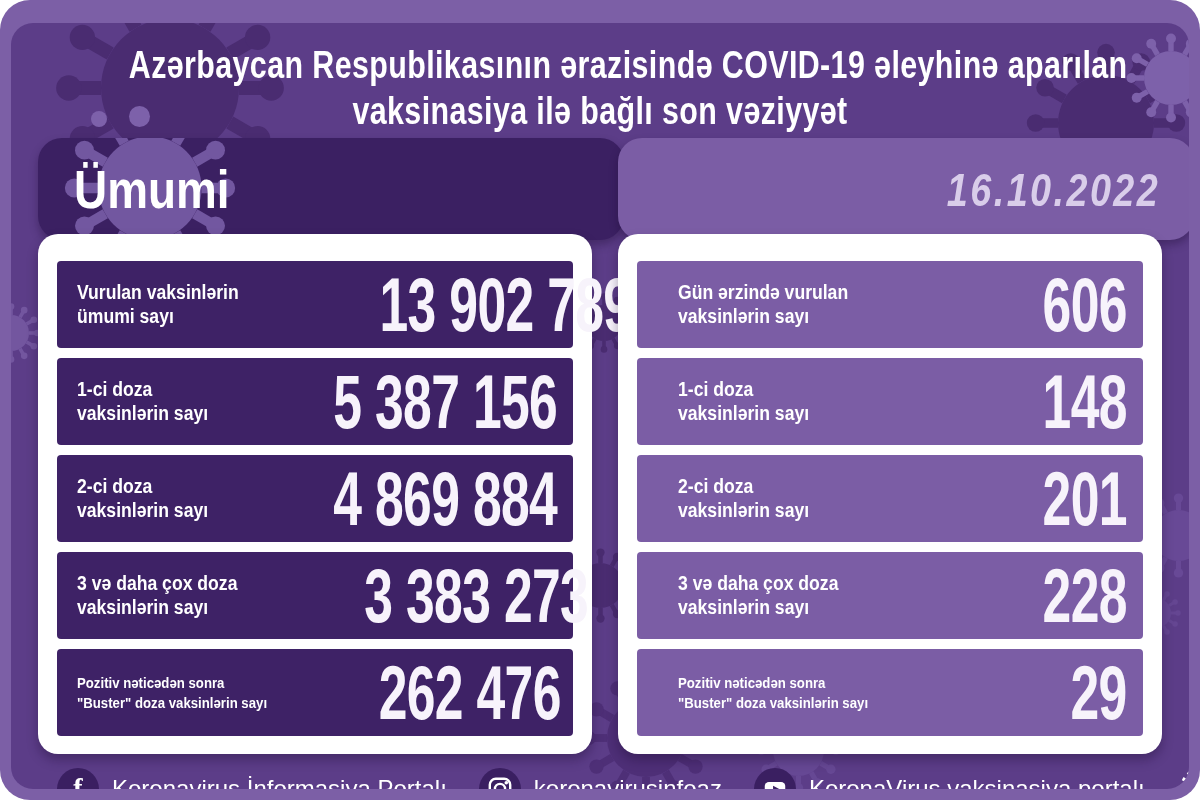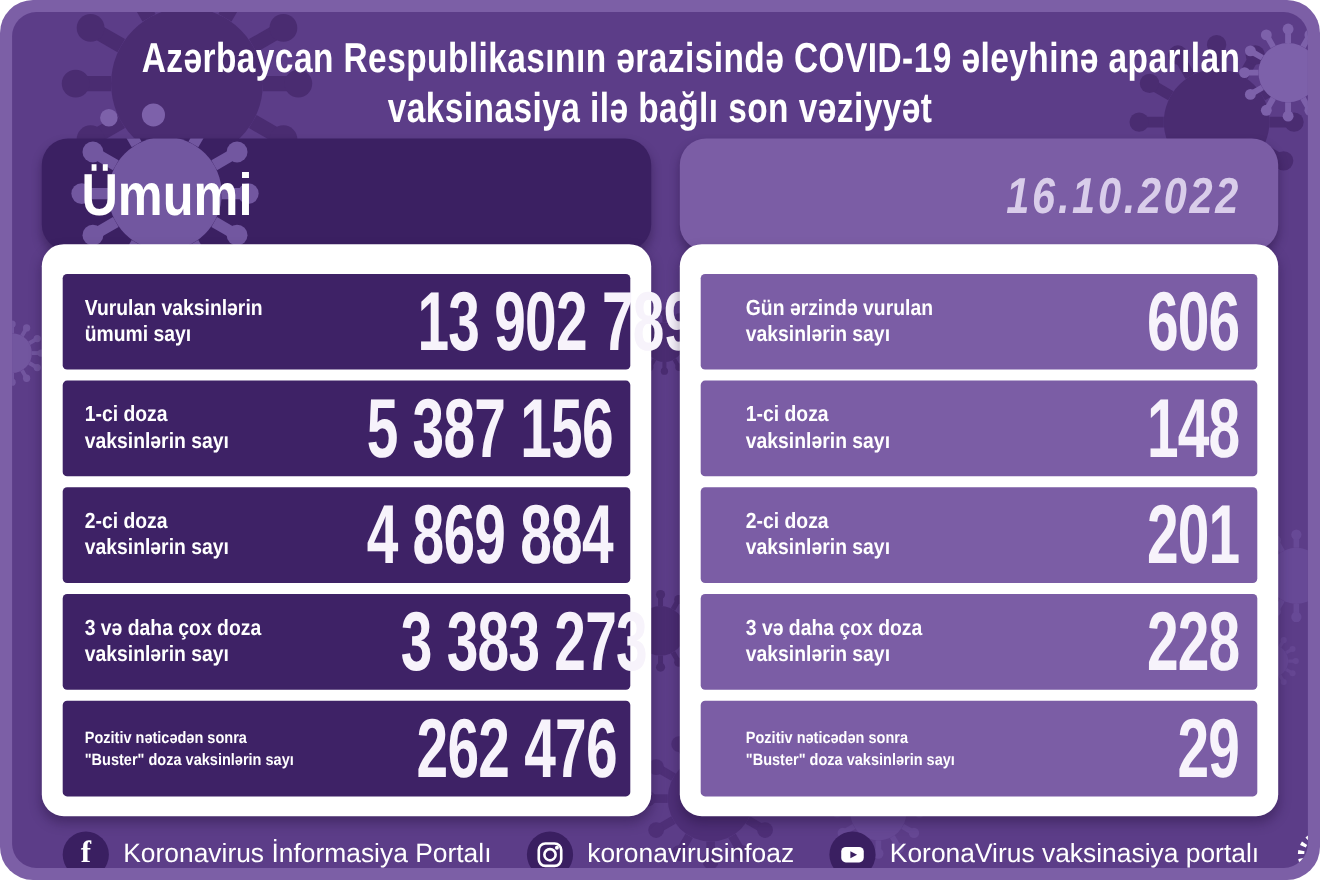--- a/index.html
+++ b/index.html
@@ -5,37 +5,37 @@
   html,body{margin:0;padding:0;}
   body{
     width:1200px;height:800px;position:relative;overflow:hidden;
     background:#ffffff;
     font-family:"Liberation Sans", sans-serif;
   }
   .card-frame{
     position:absolute;inset:0;background:#7c5fa6;border-radius:30px;
   }
   .card{
-    position:absolute;inset:11px;background:#5c3d88;border-radius:22px;overflow:hidden;
+    position:absolute;inset:11px;background:#5c3d88;border-radius:22px;overflow:hidden;margin-top:12px;
   }
   
   .deco{position:absolute;pointer-events:none;}
   
   .title{
     position:absolute;top:20px;left:0;right:0;text-align:center;
     color:#ffffff;font-weight:bold;z-index:3;
   }
   .title .tline{
     display:block;font-size:38px;line-height:1.2;white-space:nowrap;
     transform:scaleX(.8);transform-origin:center;letter-spacing:.5px;
   }
   
   .hdr{
     position:absolute;top:115px;height:102px;border-radius:24px;z-index:2;
-    overflow:hidden;box-shadow:0 5px 9px rgba(25,8,45,.35);
+    overflow:hidden;box-shadow:0 5px 9px rgba(25,8,45,.35);padding-left:32px;
   }
   .hdr-left{left:27px;width:554px;background:#3b2062;}
   .hdr-right{left:607px;width:544px;background:#7b5da5;font-style:italic;}
   .hdr-left .hdr-virus{position:absolute;left:26px;top:-36px;color:#7257a0;}
   .hdr-title{
     position:absolute;left:36px;top:0;height:102px;line-height:102px;
     color:#ffffff;font-weight:bold;font-size:54px;
     transform:scaleX(.85);transform-origin:left center;white-space:nowrap;
   }
   .hdr-date{

